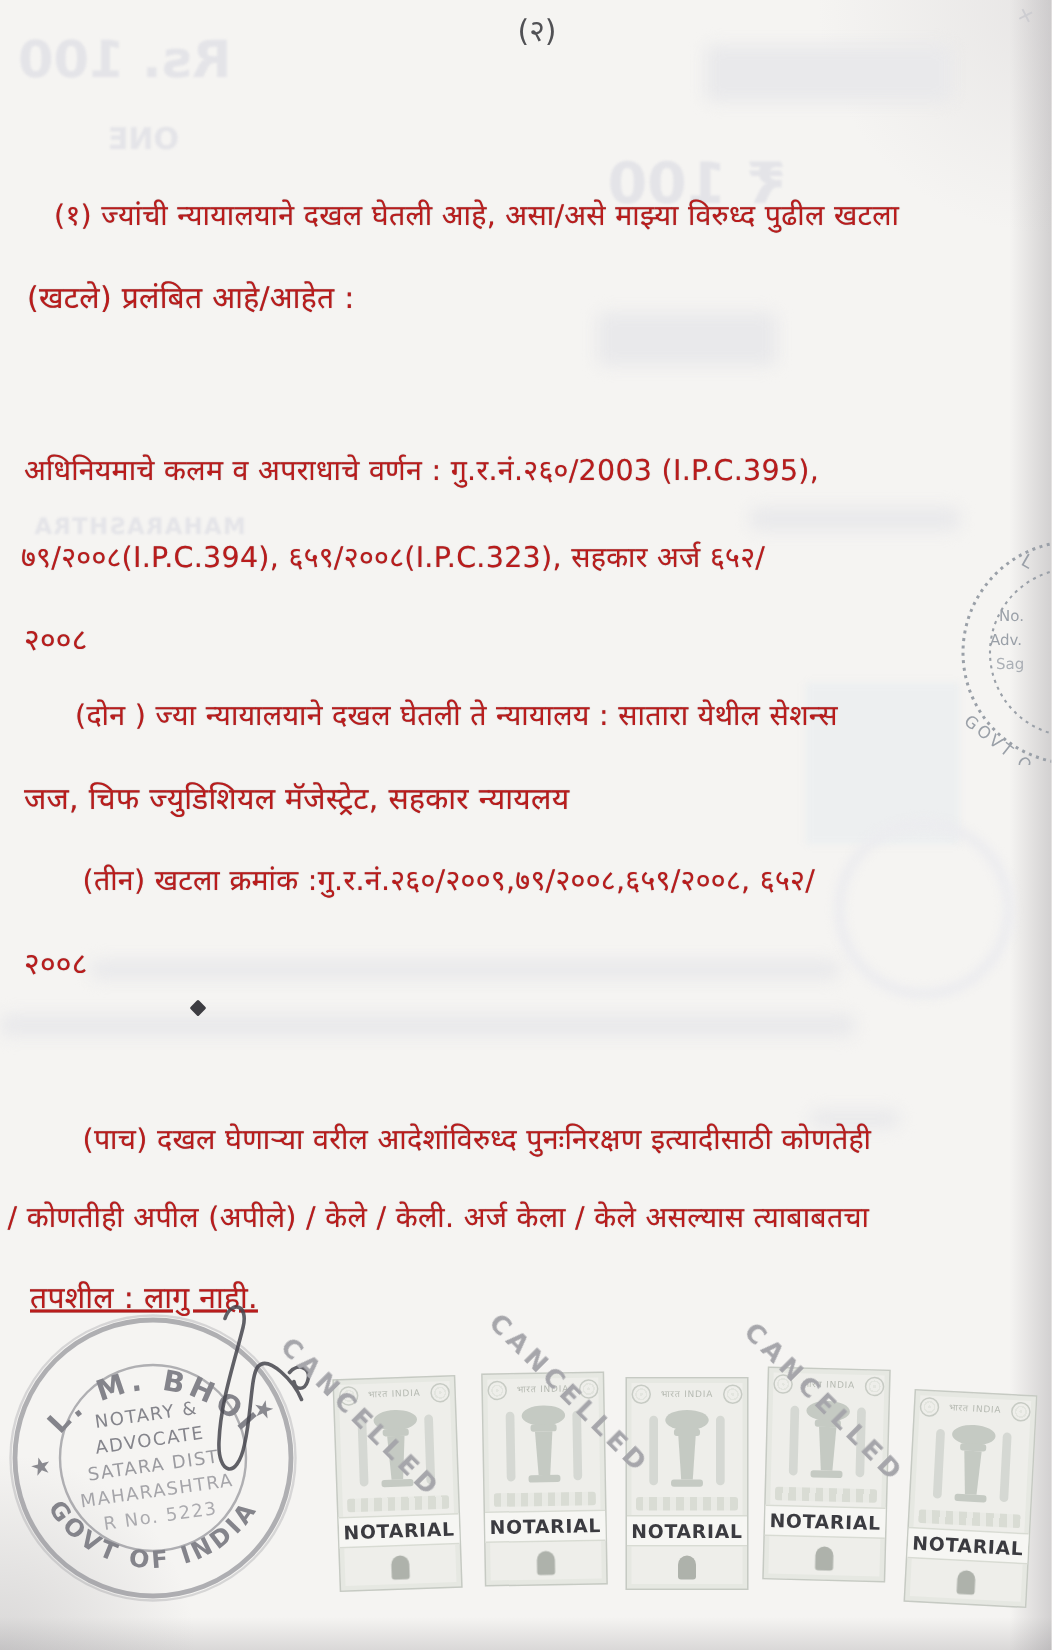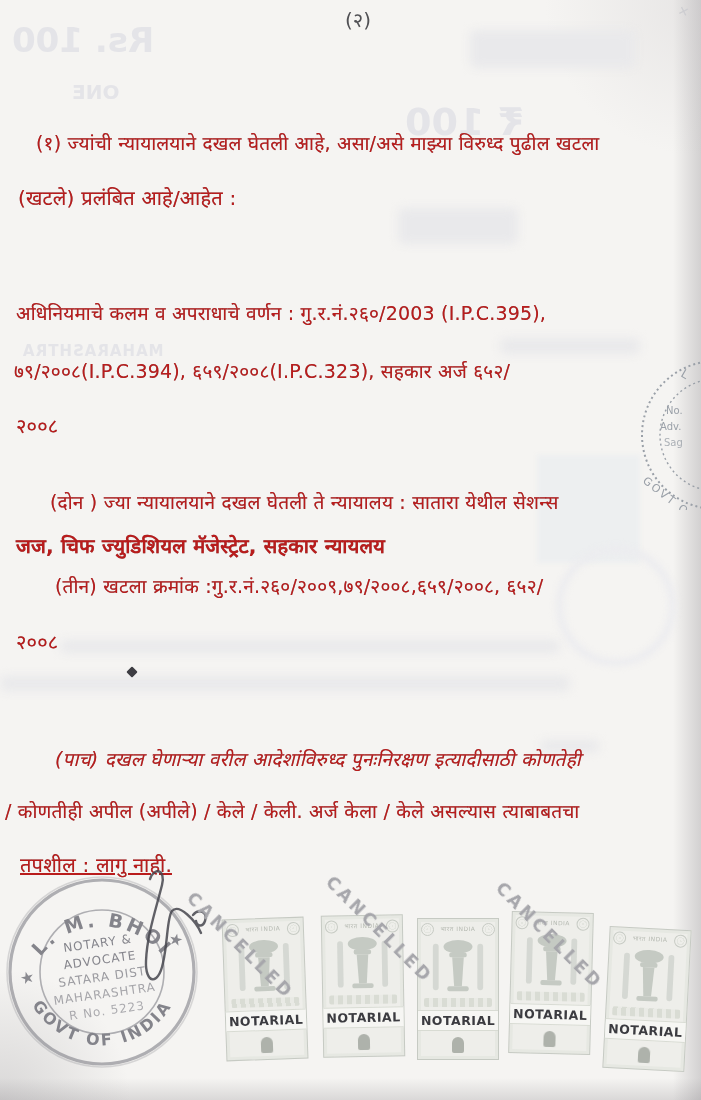--- a/index.html
+++ b/index.html
@@ -75,25 +75,25 @@
   <div class="pencil-x">✕</div>
   <div class="diamond"></div>
 
   <div class="pagenum">(२)</div>
 
   <div class="line sm" style="left:36px;top:130px;">(१) ज्यांची न्यायालयाने दखल घेतली आहे, असा/असे माझ्या विरुध्द पुढील खटला</div>
   <div class="line" style="left:18px;top:184px;">(खटले) प्रलंबित आहे/आहेत :</div>
   <div class="line sm" style="left:16px;top:300px;">अधिनियमाचे कलम व अपराधाचे वर्णन : गु.र.नं.२६०/2003 (I.P.C.395),</div>
   <div class="line sm" style="left:14px;top:358px;">७९/२००८(I.P.C.394), ६५९/२००८(I.P.C.323), सहकार अर्ज ६५२/</div>
   <div class="line" style="left:16px;top:412px;">२००८</div>
-  <div class="line sm" style="left:50px;top:489px;">(दोन ) ज्या न्यायालयाने दखल घेतली ते न्यायालय : सातारा येथील सेशन्स</div>
-  <div class="line" style="left:16px;top:532px;font-weight:bold;">जज, चिफ ज्युडिशियल मॅजेस्ट्रेट, सहकार न्यायलय</div>
+  <div class="line sm" style="left:50px;top:463px;">(दोन ) ज्या न्यायालयाने दखल घेतली ते न्यायालय : सातारा येथील सेशन्स</div>
+  <div class="line" style="left:16px;top:518px;">जज, चिफ ज्युडिशियल मॅजेस्ट्रेट, सहकार न्यायलय</div>
   <div class="line sm" style="left:55px;top:573px;">(तीन) खटला क्रमांक :गु.र.नं.२६०/२००९,७९/२००८,६५९/२००८, ६५२/</div>
   <div class="line" style="left:16px;top:628px;">२००८</div>
-  <div class="line sm" style="left:55px;top:746px;font-style:italic;">(पाच) दखल घेणाऱ्या वरील आदेशांविरुध्द पुनःनिरक्षण इत्यादीसाठी कोणतेही</div>
+  <div class="line sm" style="left:55px;top:746px;">(पाच) दखल घेणाऱ्या वरील आदेशांविरुध्द पुनःनिरक्षण इत्यादीसाठी कोणतेही</div>
   <div class="line sm" style="left:5px;top:798px;">/ कोणतीही अपील (अपीले) / केले / केली. अर्ज केला / केले असल्यास त्याबाबतचा</div>
   <div class="line" style="left:20px;top:851px;text-decoration:underline;">तपशील : लागु नाही.</div>
 
   <svg class="round-stamp" width="230" height="215" viewBox="0 0 230 215">
     <g stroke="#8d8d93" fill="none" opacity="0.85">
       <circle cx="102" cy="107" r="92" stroke-width="3.2" opacity="0.8"></circle>
       <circle cx="102" cy="107" r="95" stroke-width="1.6" opacity="0.35"></circle>
       <circle cx="102" cy="107" r="62" stroke-width="1.6" opacity="0.8"></circle>
     </g>
     <defs>

